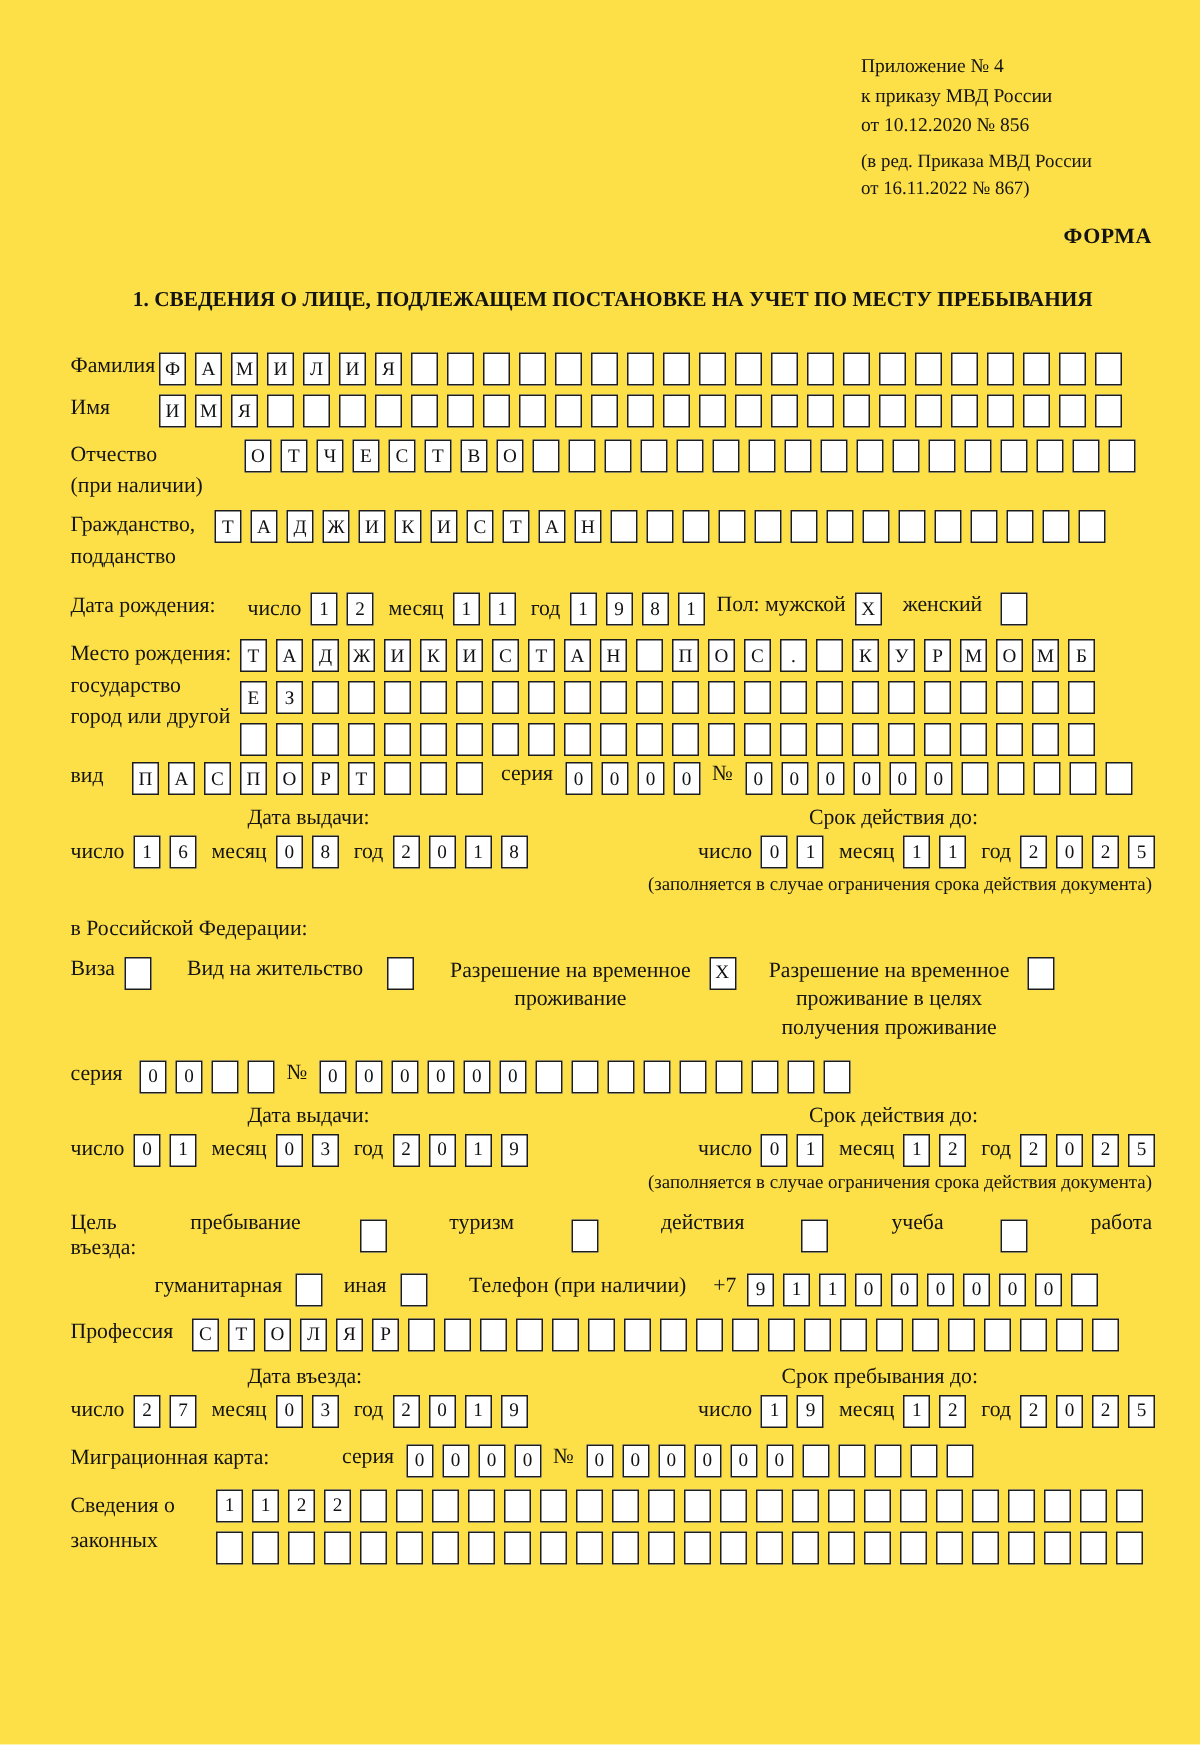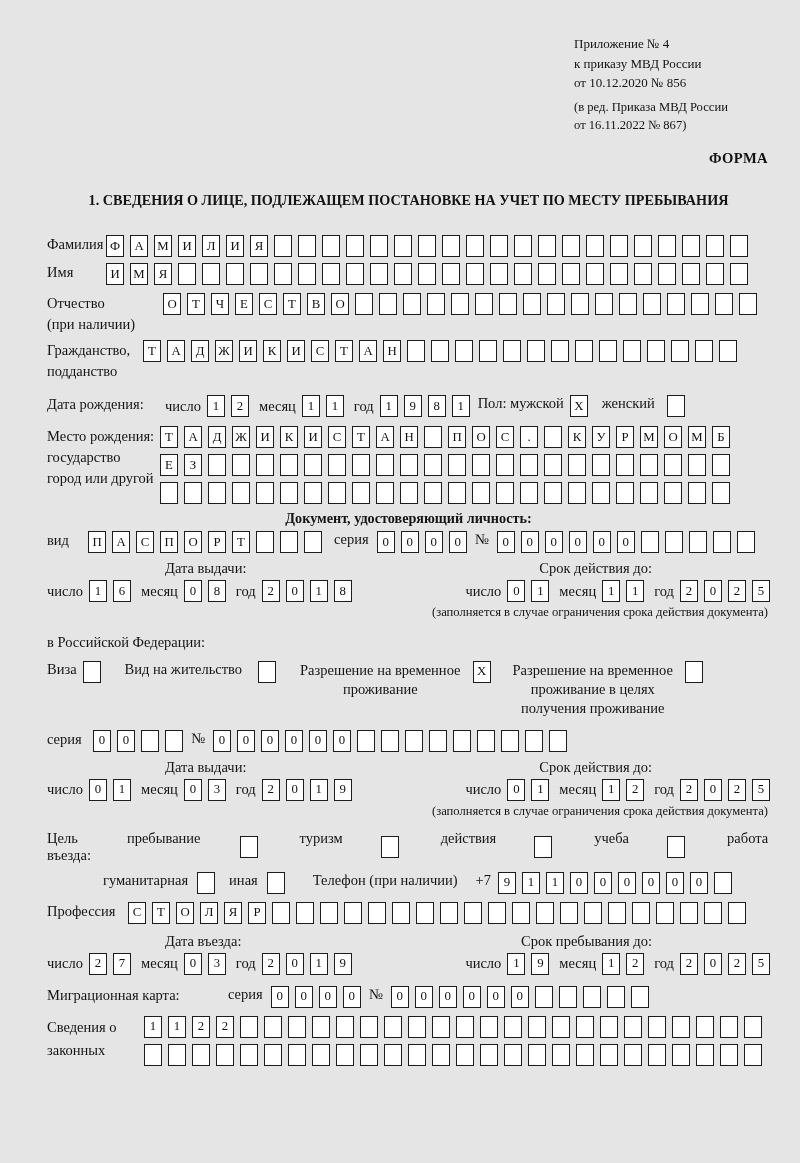--- a/index.html
+++ b/index.html
@@ -1,17 +1,17 @@
 <!DOCTYPE html>
 <html><head>
 <meta charset="utf-8">
 <style>
   html,body{margin:0;padding:0;background:#ffffff;}
   .page{
-    position:relative;width:800px;height:1163px;background:#e5e5e5;box-sizing:border-box;
+    position:relative;width:800px;height:1163px;background:#fde047;box-sizing:border-box;
     padding:34px 30px 0 47px;overflow:hidden;color:#141414;
     font-family:"Liberation Serif","DejaVu Serif",serif;font-size:14.5px;
   }
   .appendix{width:196px;margin-left:auto;font-size:13px;line-height:1.5;}
   .amend{margin-top:5px;font-size:12.6px;line-height:1.45;}
   .forma{text-align:right;font-weight:bold;margin-top:16px;font-size:14.6px;padding-right:2px;letter-spacing:.4px;}
   .title{text-align:center;font-weight:bold;font-size:15.2px;margin-top:18px;line-height:1.65;letter-spacing:.2px;}
   .t-ul{display:inline-block;width:58px;height:2px;background:#2b2b2b;margin-left:12px;vertical-align:baseline;}
   .sec1{margin-top:25px;text-align:center;font-weight:bold;font-size:14.2px;}
   .frow{display:flex;margin-top:6px;}
@@ -302,21 +302,20 @@
           <span class="cell"></span>
           <span class="cell"></span>
           <span class="cell"></span>
           <span class="cell"></span>
           <span class="cell"></span>
           <span class="cell"></span>
         </span>
     </span>
   </div>
 
-  <div class="center-b" style="margin-top:6px;">Документ, удостоверяющий личность:</div>
 
   <div class="frow" style="margin-top:4px;">
     <span class="lbl" style="width:41px;">вид</span>
     <span class="boxes">
         <span class="cell">П</span>
         <span class="cell">А</span>
         <span class="cell">С</span>
         <span class="cell">П</span>
         <span class="cell">О</span>
         <span class="cell">Р</span>

